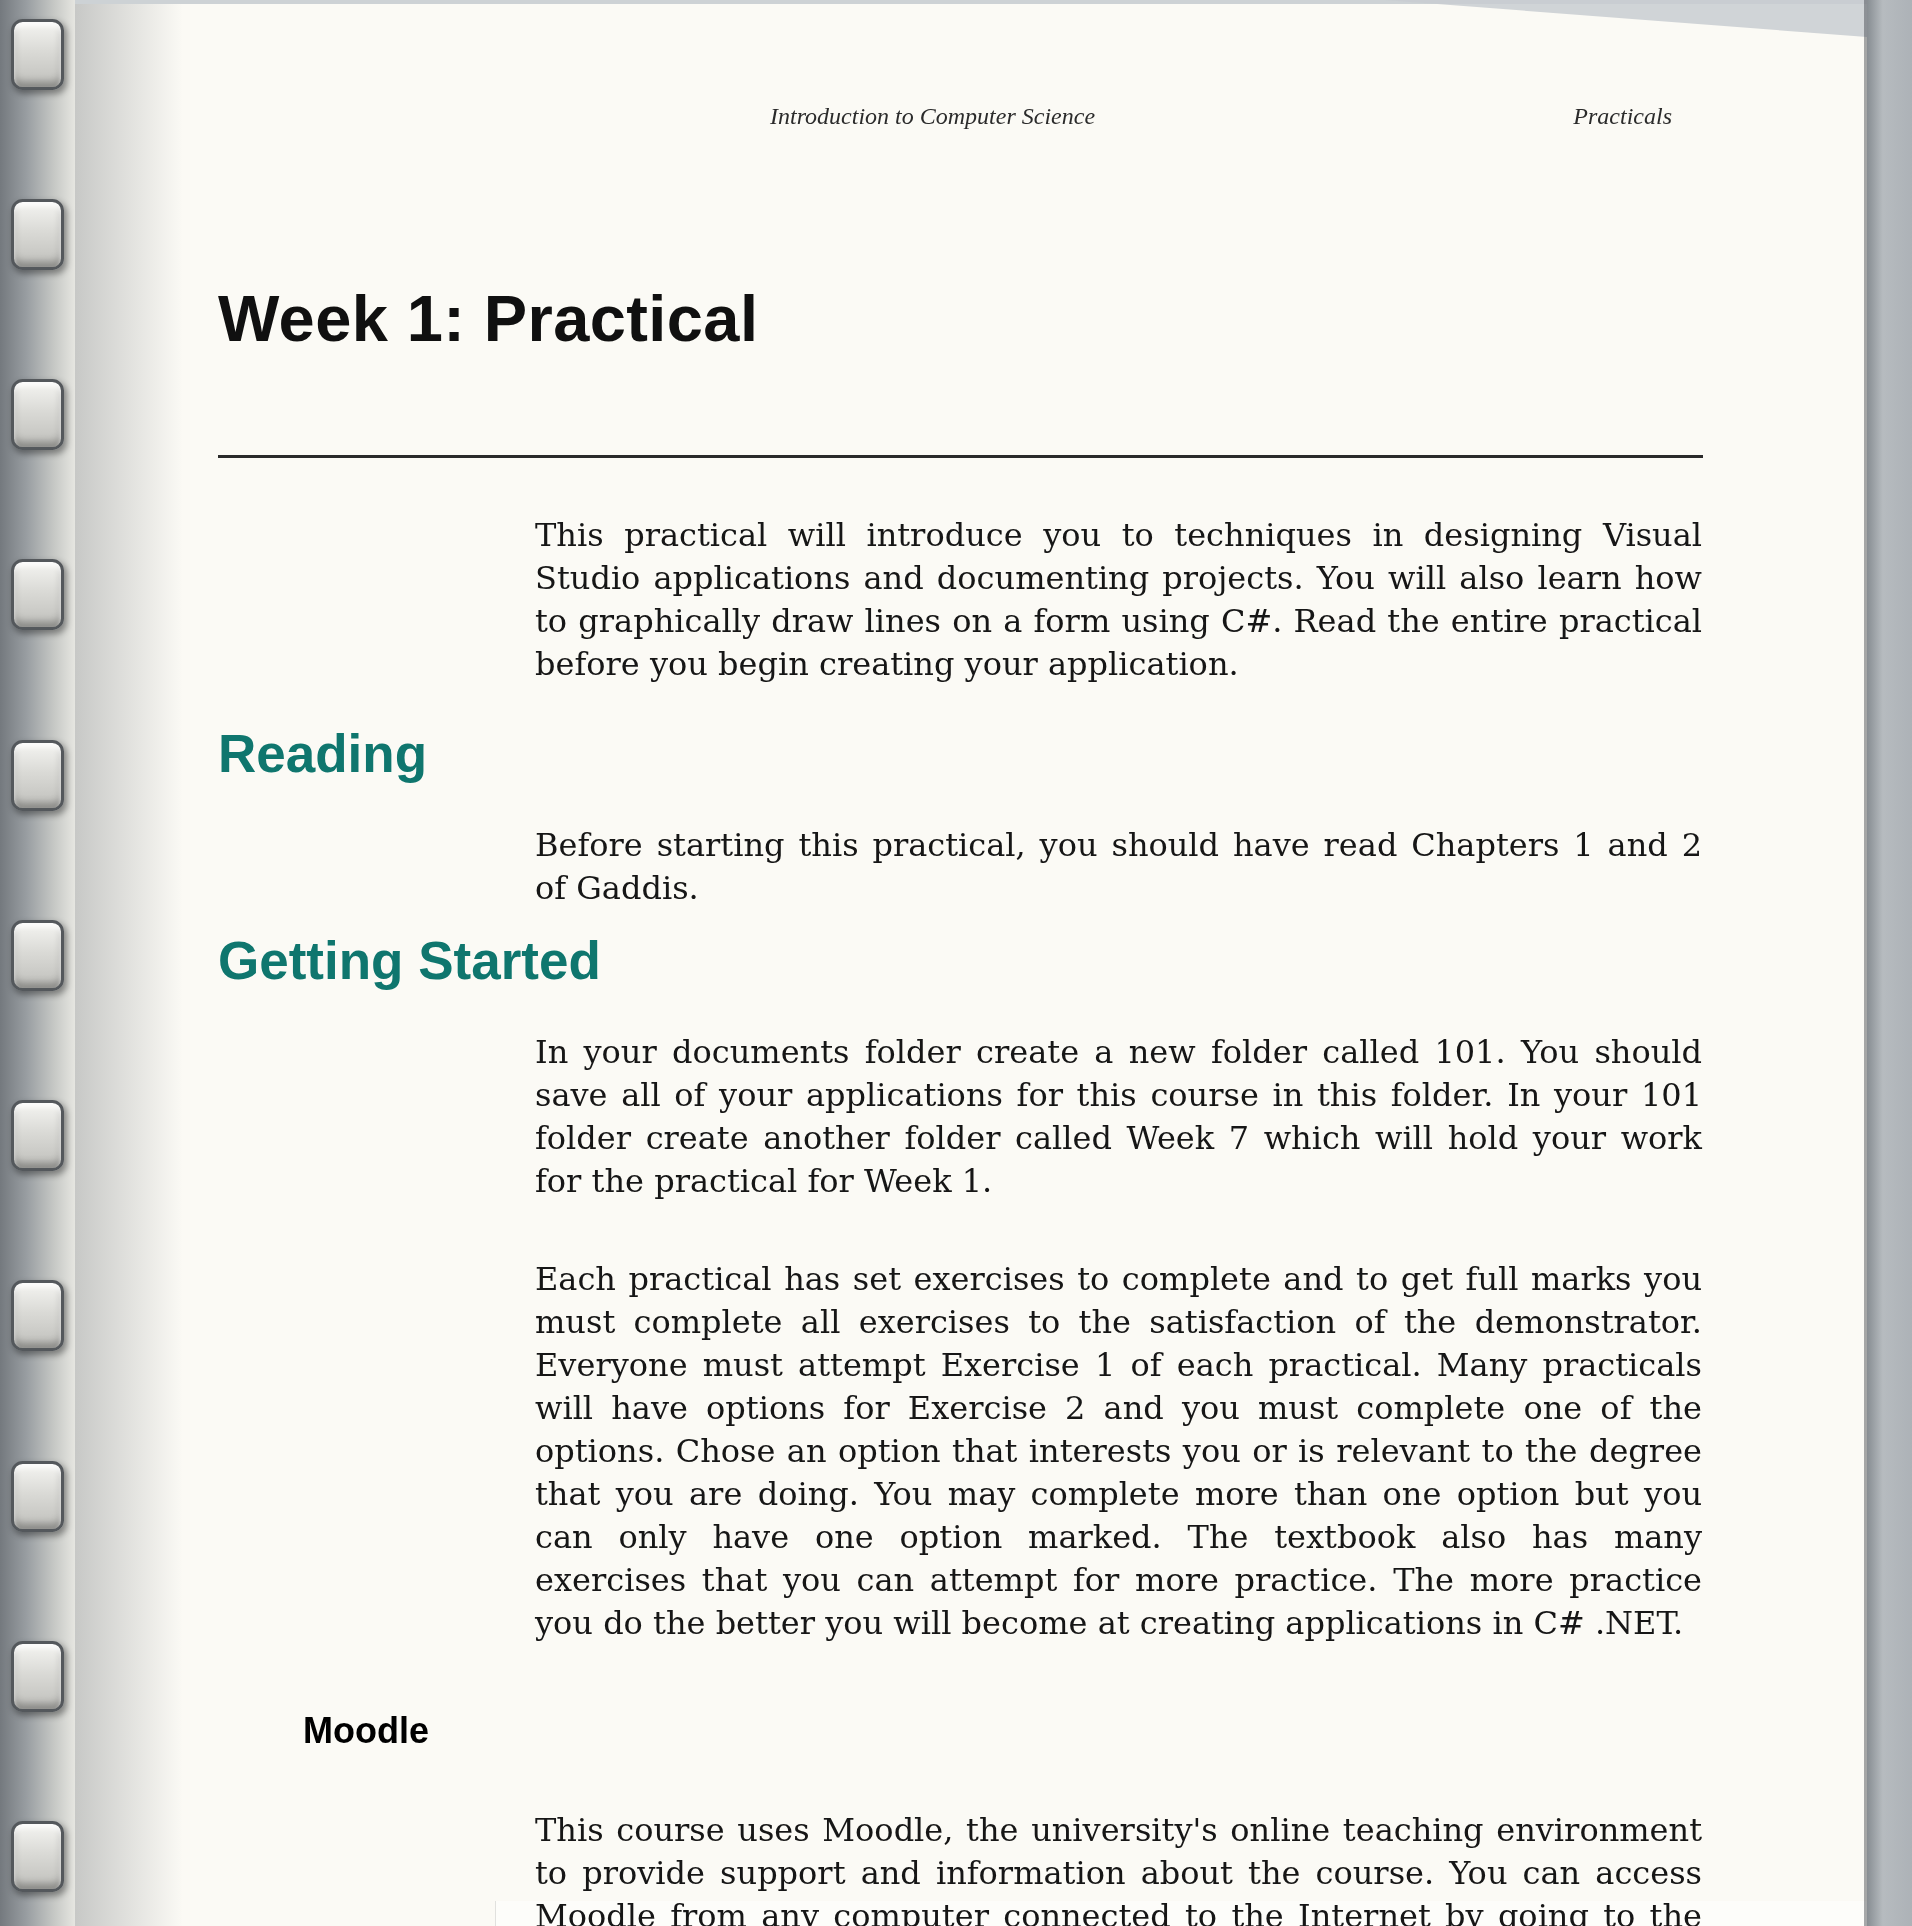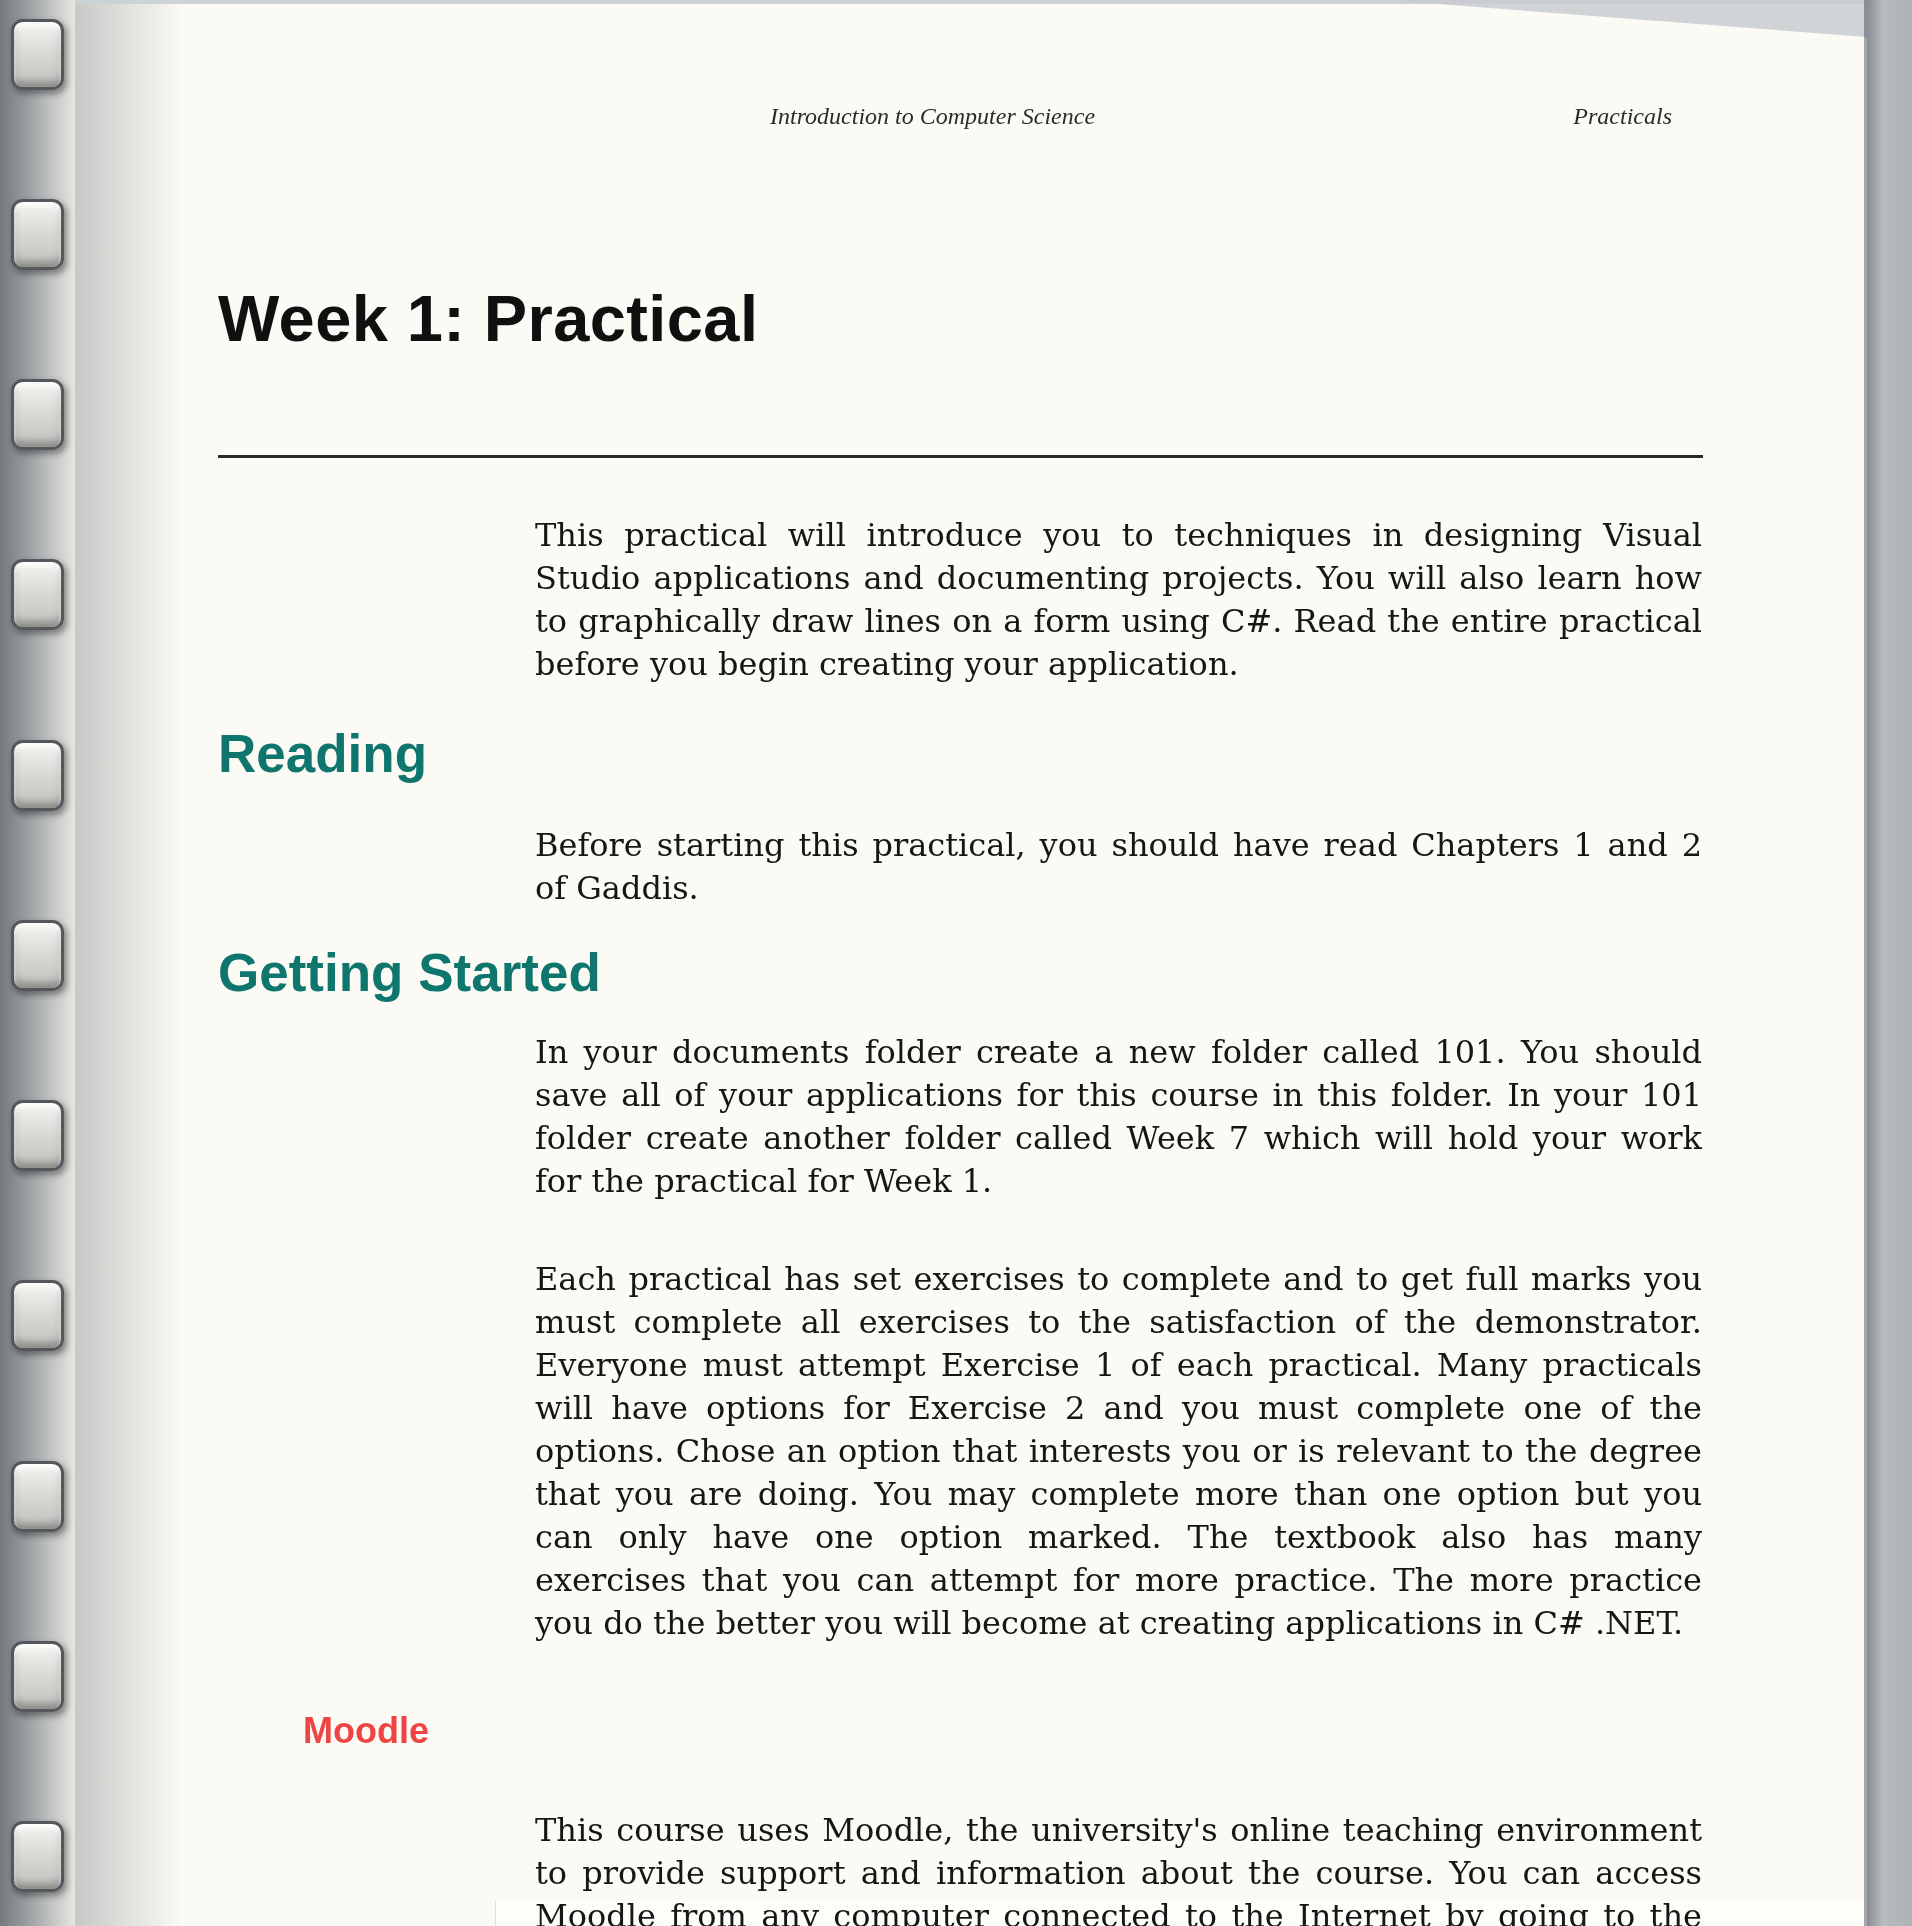--- a/index.html
+++ b/index.html
@@ -83,28 +83,28 @@
     text-align:justify;color:#161616;
   }
   .h2{
     position:absolute;left:218px;
     font-family:"Liberation Sans",sans-serif;font-weight:bold;
     font-size:53px;color:#0f766e;
   }
   .h3{
     position:absolute;left:303px;
     font-family:"Liberation Sans",sans-serif;font-weight:bold;
-    font-size:36px;color:#ef4444;
+    font-size:36px;color:#000000;
   }
   .b{font-weight:normal;}
 
   .t-intro{top:482px;}
   .t-reading-h{top:723px;}
   .t-reading-p{top:792px;}
-  .t-gs-h{top:930px;margin-top:12px;}
+  .t-gs-h{top:930px;}
   .t-gs-p1{top:999px;}
   .t-gs-p2{top:1226px;}
   .t-moodle-h{top:1710px;}
   .t-moodle-p1{top:1777px;}
 </style>
 </head>
 <body>
 
 <div class="scan">
 

